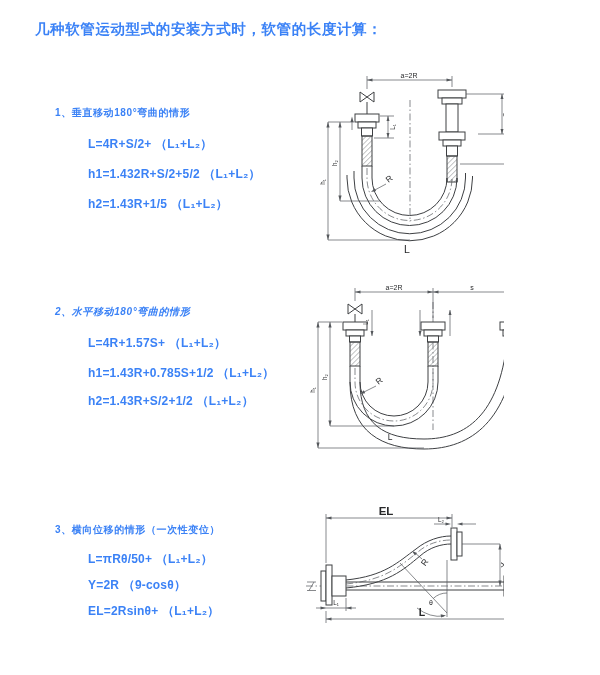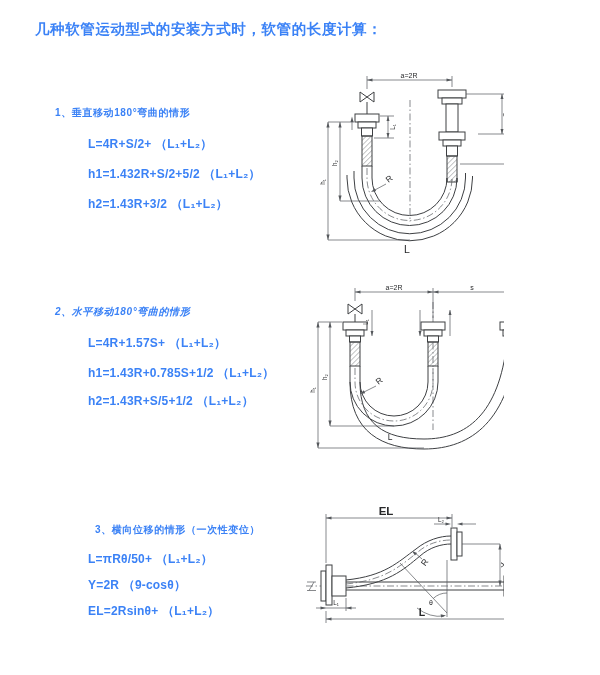--- a/index.html
+++ b/index.html
@@ -29,32 +29,32 @@
 <body>
 
 <div class="page">
 
   <div class="txt title" style="left:35px;top:21px;">几种软管运动型式的安装方式时，软管的长度计算：</div>
 
   <div>
     <div class="txt heading" style="left:55px;top:107px;">1、垂直移动180°弯曲的情形</div>
     <div class="txt formula" style="left:88px;top:137px;">L=4R+S/2+ （L₁+L₂）</div>
     <div class="txt formula" style="left:88px;top:167px;">h1=1.432R+S/2+5/2 （L₁+L₂）</div>
-    <div class="txt formula" style="left:88px;top:197px;">h2=1.43R+3/2 （L₁+L₂）</div>
+    <div class="txt formula" style="left:88px;top:197px;">h2=1.43R+1/5 （L₁+L₂）</div>
   </div>
 
   <div>
     <div class="txt heading" style="left:55px;top:306px;font-style:italic;">2、水平移动180°弯曲的情形</div>
     <div class="txt formula" style="left:88px;top:336px;">L=4R+1.57S+ （L₁+L₂）</div>
     <div class="txt formula" style="left:88px;top:366px;">h1=1.43R+0.785S+1/2 （L₁+L₂）</div>
-    <div class="txt formula" style="left:88px;top:394px;">h2=1.43R+S/5+1/2 （L₁+L₂）</div>
+    <div class="txt formula" style="left:88px;top:394px;">h2=1.43R+S/2+1/2 （L₁+L₂）</div>
   </div>
 
   <div>
-    <div class="txt heading" style="left:55px;top:524px;margin-left:40px;">3、横向位移的情形（一次性变位）</div>
+    <div class="txt heading" style="left:55px;top:524px;">3、横向位移的情形（一次性变位）</div>
     <div class="txt formula" style="left:88px;top:552px;">L=πRθ/50+ （L₁+L₂）</div>
     <div class="txt formula" style="left:88px;top:578px;">Y=2R （9-cosθ）</div>
     <div class="txt formula" style="left:88px;top:604px;">EL=2Rsinθ+ （L₁+L₂）</div>
   </div>
 
   <svg style="left:318px;top:70px;" width="278" height="192" viewBox="0 0 278 192">
     <defs>
       <pattern id="hA" width="3.5" height="3.5" patternUnits="userSpaceOnUse" patternTransform="rotate(45)">
         <line x1="0" y1="0" x2="0" y2="3.5" stroke="#7a7d80" stroke-width="0.9"></line>
       </pattern>

